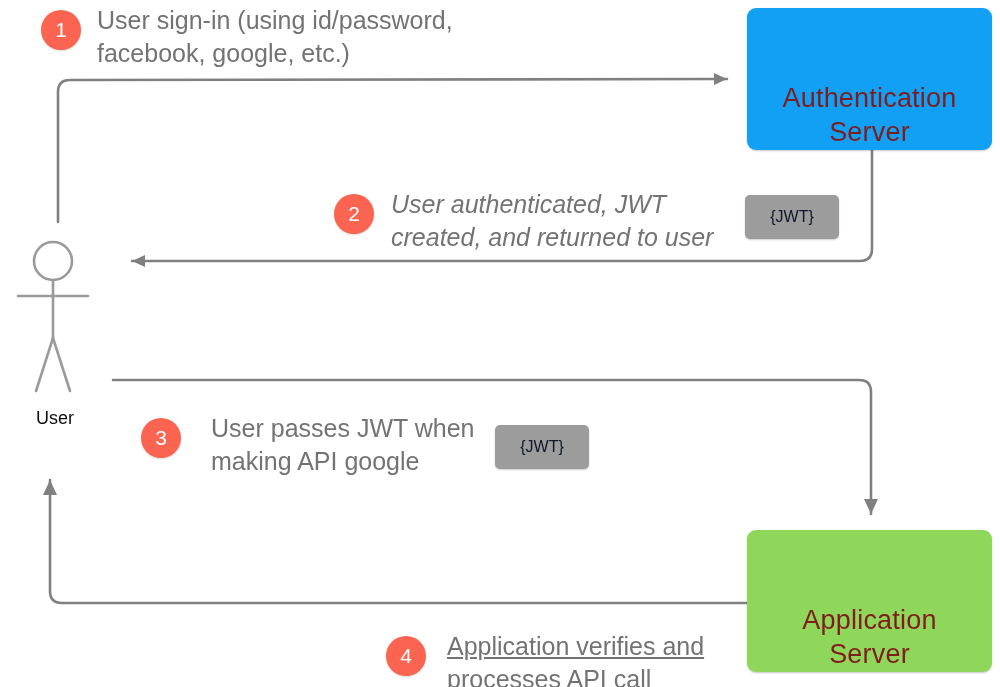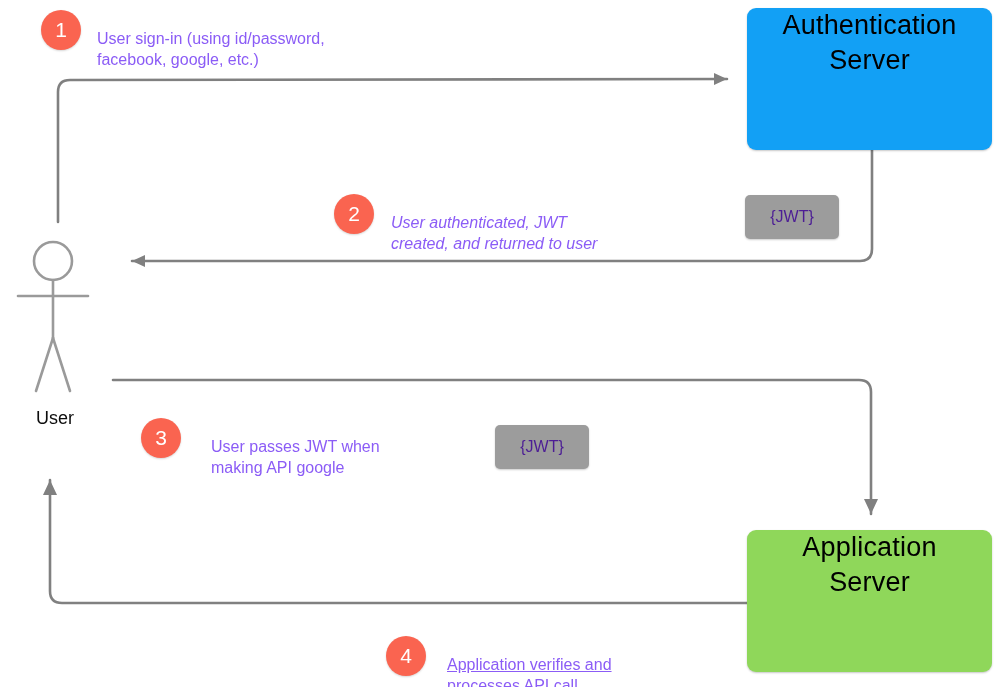--- a/index.html
+++ b/index.html
@@ -24,24 +24,24 @@
     width: 1000px;
     height: 687px;
     pointer-events: none;
   }
 
   
   .server-box {
     position: absolute;
     border-radius: 9px;
     display: flex;
-    align-items: flex-start;
+    align-items: flex-end;
     justify-content: center;
     text-align: center;
-    color: #000000;
+    color: #7f1d1d;
     font-size: 27px;
     line-height: 1.28;
     letter-spacing: 0.2px;
     box-shadow: 0 1px 2px rgba(0,0,0,0.22);
   }
   #auth-server {
     left: 747px;
     top: 8px;
     width: 245px;
     height: 142px;
@@ -72,33 +72,32 @@
     font-size: 21px;
     display: flex;
     align-items: center;
     justify-content: center;
     box-shadow: 0 1px 2px rgba(0,0,0,0.16);
   }
 
   
   .step-text {
     position: absolute;
-    color: #8b5cf6;
-    font-size: 16px;
+    color: #737373;
+    font-size: 25px;
     line-height: 1.33;
     white-space: pre-line;
-    margin-top: 24px;
   }
 
   
   .jwt-chip {
     position: absolute;
     background: #9C9C9C;
     border-radius: 5px;
-    color: #4c1d95;
+    color: #0f172a;
     font-size: 16px;
     display: flex;
     align-items: center;
     justify-content: center;
     box-shadow: 0 1px 2px rgba(0,0,0,0.20);
   }
   #user-label {
     position: absolute;
     left: 10px;
     top: 408px;

